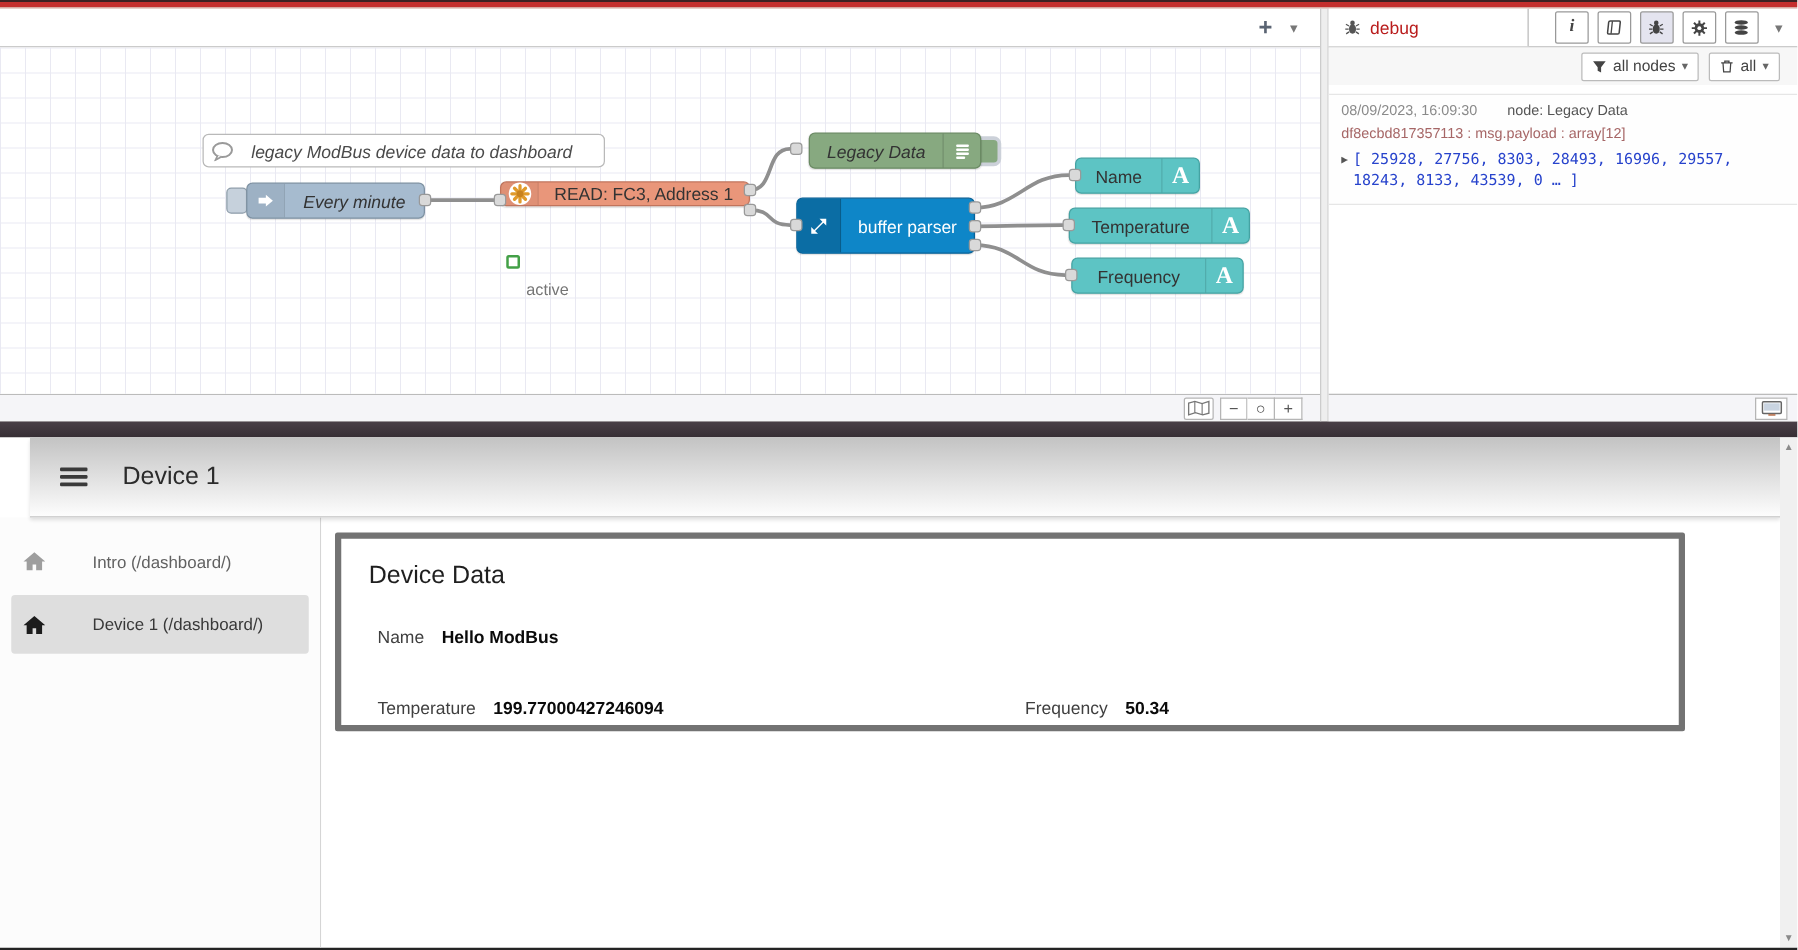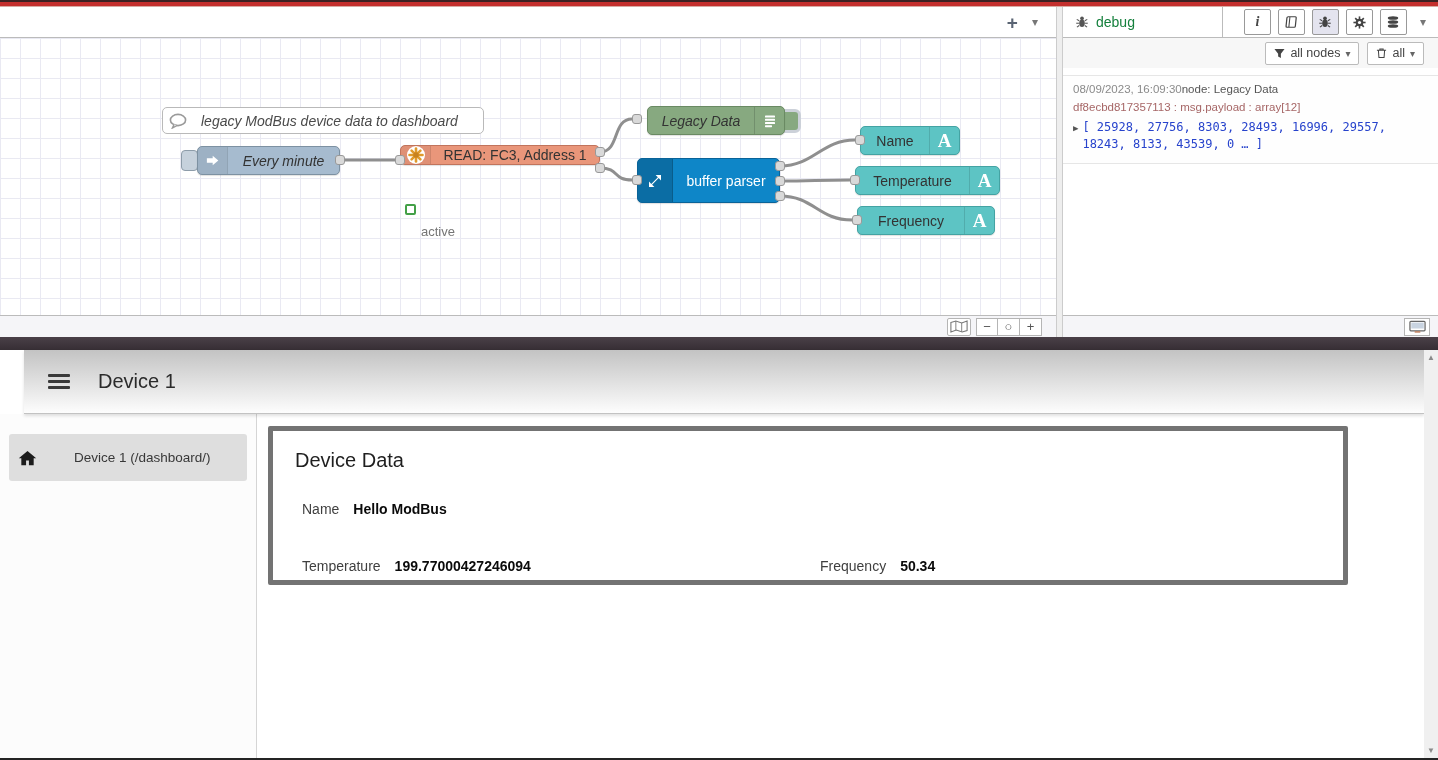--- a/index.html
+++ b/index.html
@@ -75,37 +75,37 @@
   .zoom-group { display:flex; }
   .zoom-group .fbtn { width:22px; }
   .zoom-group .fbtn + .fbtn { border-left:none; }
 
   .nr-sep { width:7px; background:#eee; border-left:1px solid #ccc; border-right:1px solid #ccc; cursor:col-resize; }
 
   
   .nr-sidebar { flex:1; display:flex; flex-direction:column; background:#fff; }
   .sb-header { height:31px; border-bottom:1px solid #bbb; display:flex; align-items:stretch; }
   .sb-tab { width:160px; background:#fff; border-right:1px solid #bbb; display:flex; align-items:center;
-    gap:7px; padding-left:12px; font-size:14px; color:#15803d; cursor:pointer; }
+    gap:7px; padding-left:12px; font-size:14px; color:#b91c1c; cursor:pointer; }
   .sb-tools { flex:1; display:flex; align-items:center; justify-content:flex-end; gap:7px; padding-right:6px; }
   .ibtn { width:27px; height:26px; background:#fff; border:1px solid #999; border-radius:2px;
     display:flex; align-items:center; justify-content:center; cursor:pointer; font-size:14px; color:#444; }
   .ibtn.active { background:#e4e4ef; }
   .ibtn.info-glyph { font-family:"Liberation Serif", serif; font-weight:bold; font-style:italic; }
   .sb-caret { font-size:12px; color:#777; padding:0 6px; cursor:pointer; }
 
   .sb-filter { height:30px; background:#f7f7f7; display:flex; align-items:center;
     justify-content:flex-end; gap:8px; padding-right:14px; }
   .filter-btn { height:23px; background:#fff; border:1px solid #bbb; border-radius:2px;
     display:flex; align-items:center; gap:5px; padding:0 8px; font-size:12.5px; color:#444; cursor:pointer; }
   .filter-btn .c { font-size:10px; color:#666; }
 
   .sb-msgs { flex:1; background:#fff; overflow:hidden; padding-top:7px; }
   .dmsg { background:#fefefe; border-top:1px solid #e6e6e6; border-bottom:1px solid #e6e6e6; padding:7px 10px 9px; }
-  .dmsg-meta { font-size:11.5px; color:#8a8a8a; display:flex; gap:0; }
+  .dmsg-meta { font-size:11.5px; color:#8a8a8a; display:flex; gap:24px; }
   .dmsg-meta .mnode { color:#555; }
   .dmsg-path { font-size:11.5px; color:#a66666; margin-top:6px; }
   .dmsg-payload { margin-top:6px; font-family:"DejaVu Sans Mono", monospace; font-size:12px;
     color:#2743cc; line-height:1.45; display:flex; gap:4px; }
   .dmsg-payload .caret { color:#555; font-size:9px; padding-top:3px; }
 
   .sb-footer { height:22px; background:#f5f5f8; border-top:1px solid #bbb;
     display:flex; align-items:center; justify-content:flex-end; padding-right:8px; }
   .fbtn.mon { width:26px; }
 
@@ -388,20 +388,28 @@
     <span class="burger">
         <div></div>
         <div></div>
         <div></div>
       </span>
     <span class="dash-title">Device 1</span>
   </div>
 
   <div class="dash-body">
     <div class="dash-sidebar">
+      <div class="nav-item">
+        <span class="home">
+          <svg width="19" height="16" viewBox="0 0 24 20" fill="currentColor">
+              <path d="M12 1 L1 10.2 h3.2 V19 h6 v-5.8 h3.6 V19 h6 V10.2 H23 z"></path>
+            </svg>
+        </span>
+        <span class="nav-label">Intro (/dashboard/)</span>
+      </div>
       <div class="nav-item selected">
         <span class="home">
           <svg width="19" height="16" viewBox="0 0 24 20" fill="currentColor">
               <path d="M12 1 L1 10.2 h3.2 V19 h6 v-5.8 h3.6 V19 h6 V10.2 H23 z"></path>
             </svg>
         </span>
         <span class="nav-label">Device 1 (/dashboard/)</span>
       </div>
     </div>
 

